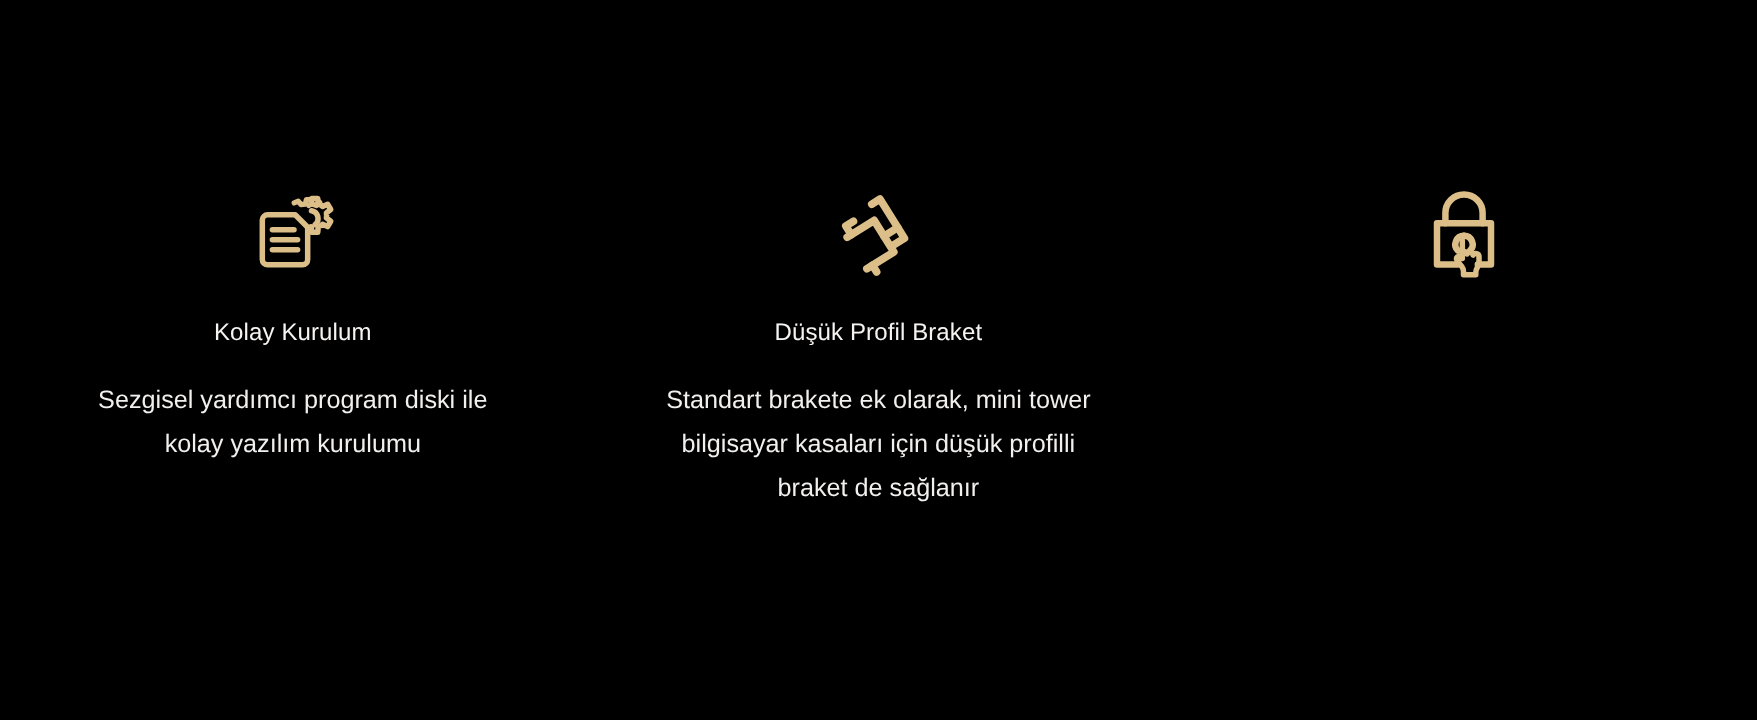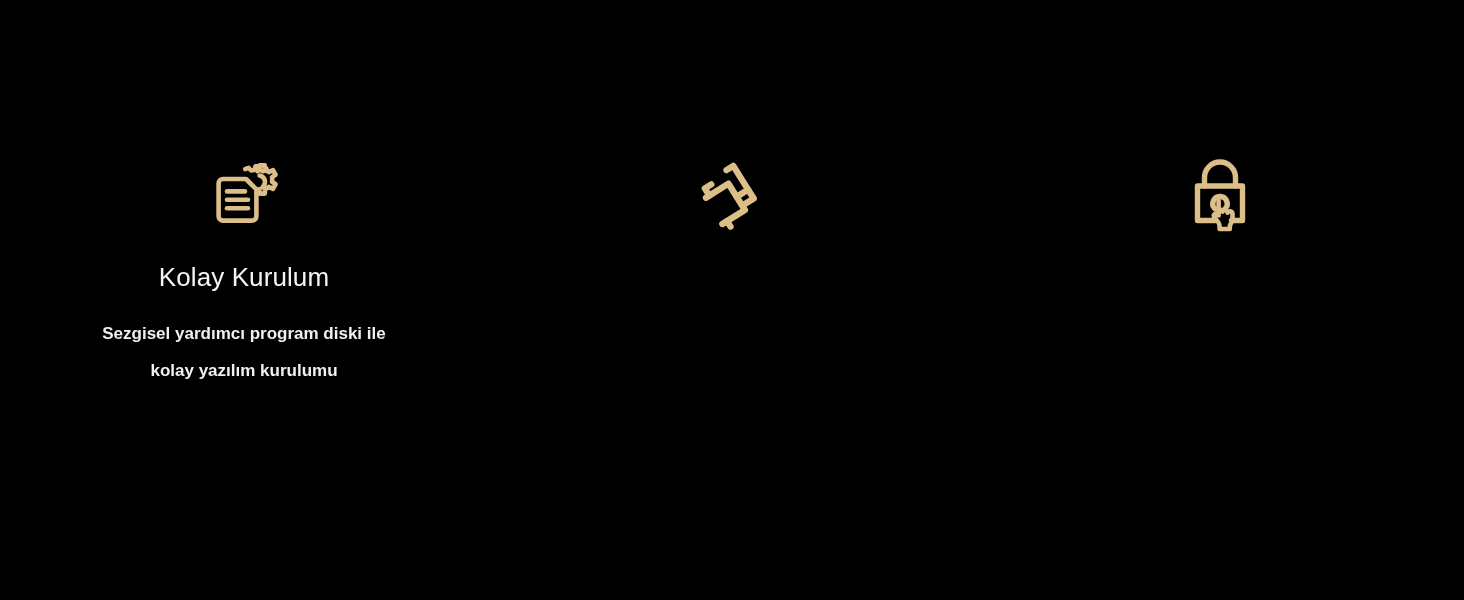--- a/index.html
+++ b/index.html
@@ -40,32 +40,32 @@
     align-items: center;
     justify-content: center;
     margin-bottom: 22px;
   }
   .icon-wrap svg {
     display: block;
   }
 
   .feature-title {
     color: #f6f4f2;
-    font-size: 26px;
+    font-size: 20px;
     font-weight: 400;
     letter-spacing: 0.1px;
     line-height: 34px;
     margin: 0 0 22px 0;
     white-space: nowrap;
   }
 
   .feature-desc {
     color: #f2f0ee;
-    font-size: 17px;
-    font-weight: 700;
+    font-size: 21px;
+    font-weight: 400;
     line-height: 36.6px;
     margin: 0;
     max-width: 330px;
   }
   .col-2 .feature-desc { max-width: 372px; }
   .col-3 .feature-desc { max-width: 330px; }
 </style>
 </head>
 <body>
 
@@ -128,20 +128,22 @@
           <path d="M22.5 30.5 V22.0 H30.0"></path>
 
           <path d="M24.0 61.5 V68.0"></path>
 
           <path d="M45.0 46.0 H58.5 V18.0 H50.5"></path>
 
           <path d="M58.5 46.0 V56.5 H47.0"></path>
         </g>
       </svg>
     </div>
+    <h3 class="feature-title">Düşük Profil Braket</h3>
+    <p class="feature-desc">Standart brakete ek olarak, mini tower bilgisayar kasaları için düşük profilli braket de sağlanır</p>
   </div>
 
   <div class="feature-col col-3">
     <div class="icon-wrap">
       <svg width="72" height="80" viewBox="0 0 72 80" fill="none" stroke="#DCBE89" stroke-width="5.4" stroke-linecap="round" stroke-linejoin="round" aria-hidden="true">
 
         <path d="M20.5 31.0 V22.5 a15.5 15.5 0 0 1 31.0 0 V31.0"></path>
 
         <path d="M31.0 65.5 H13.5 V31.0 H58.5 V65.5 H47.5"></path>
 

